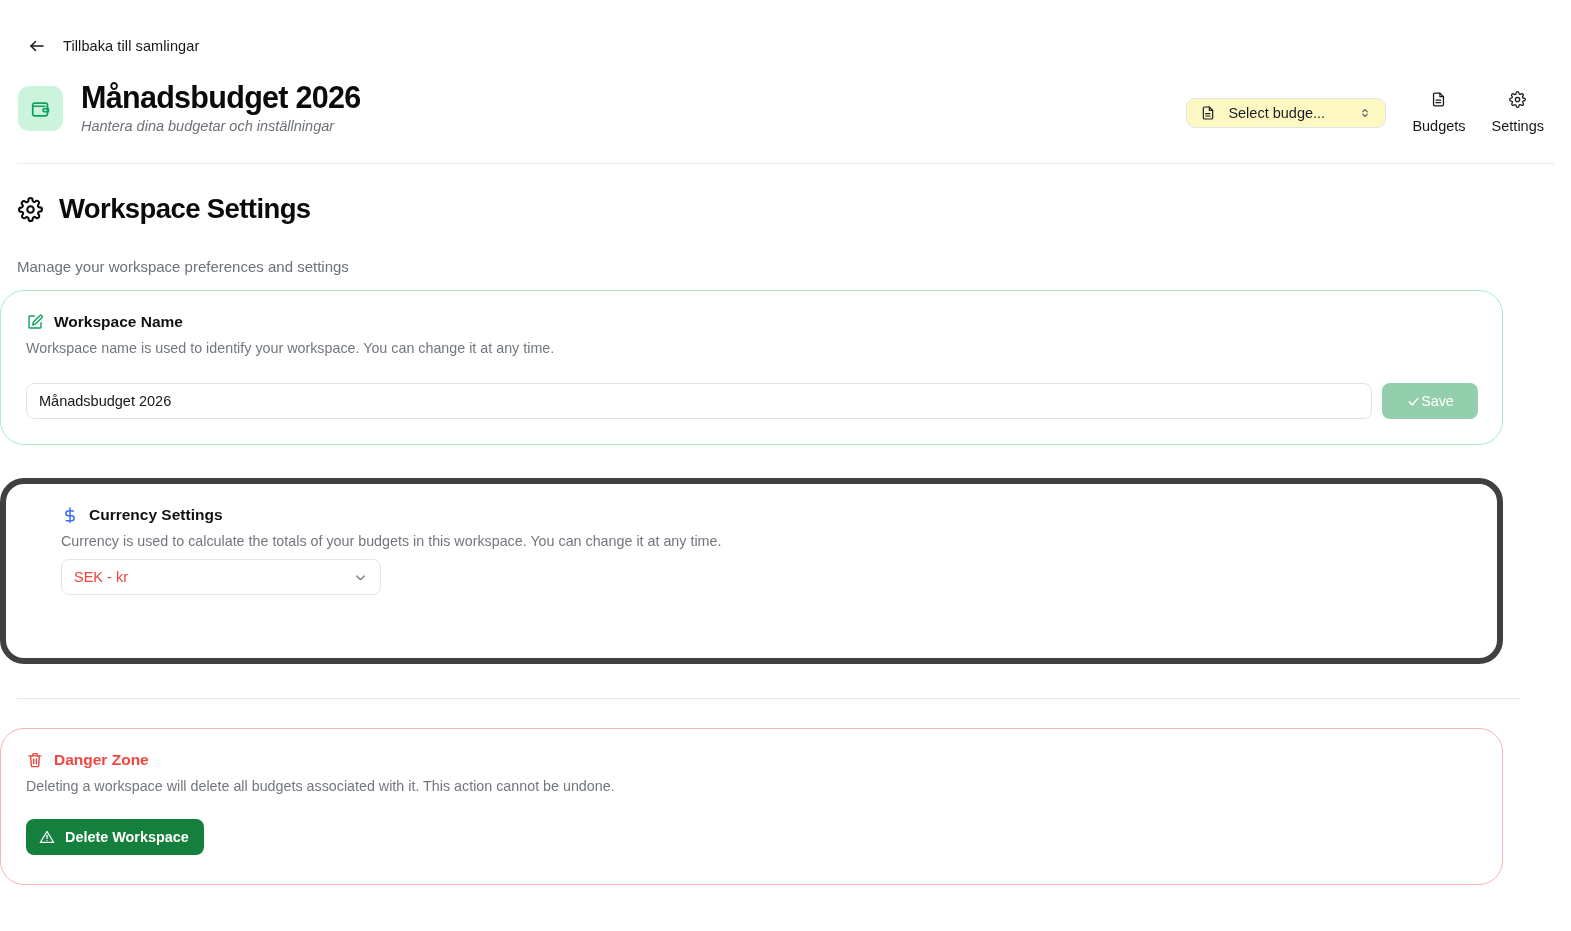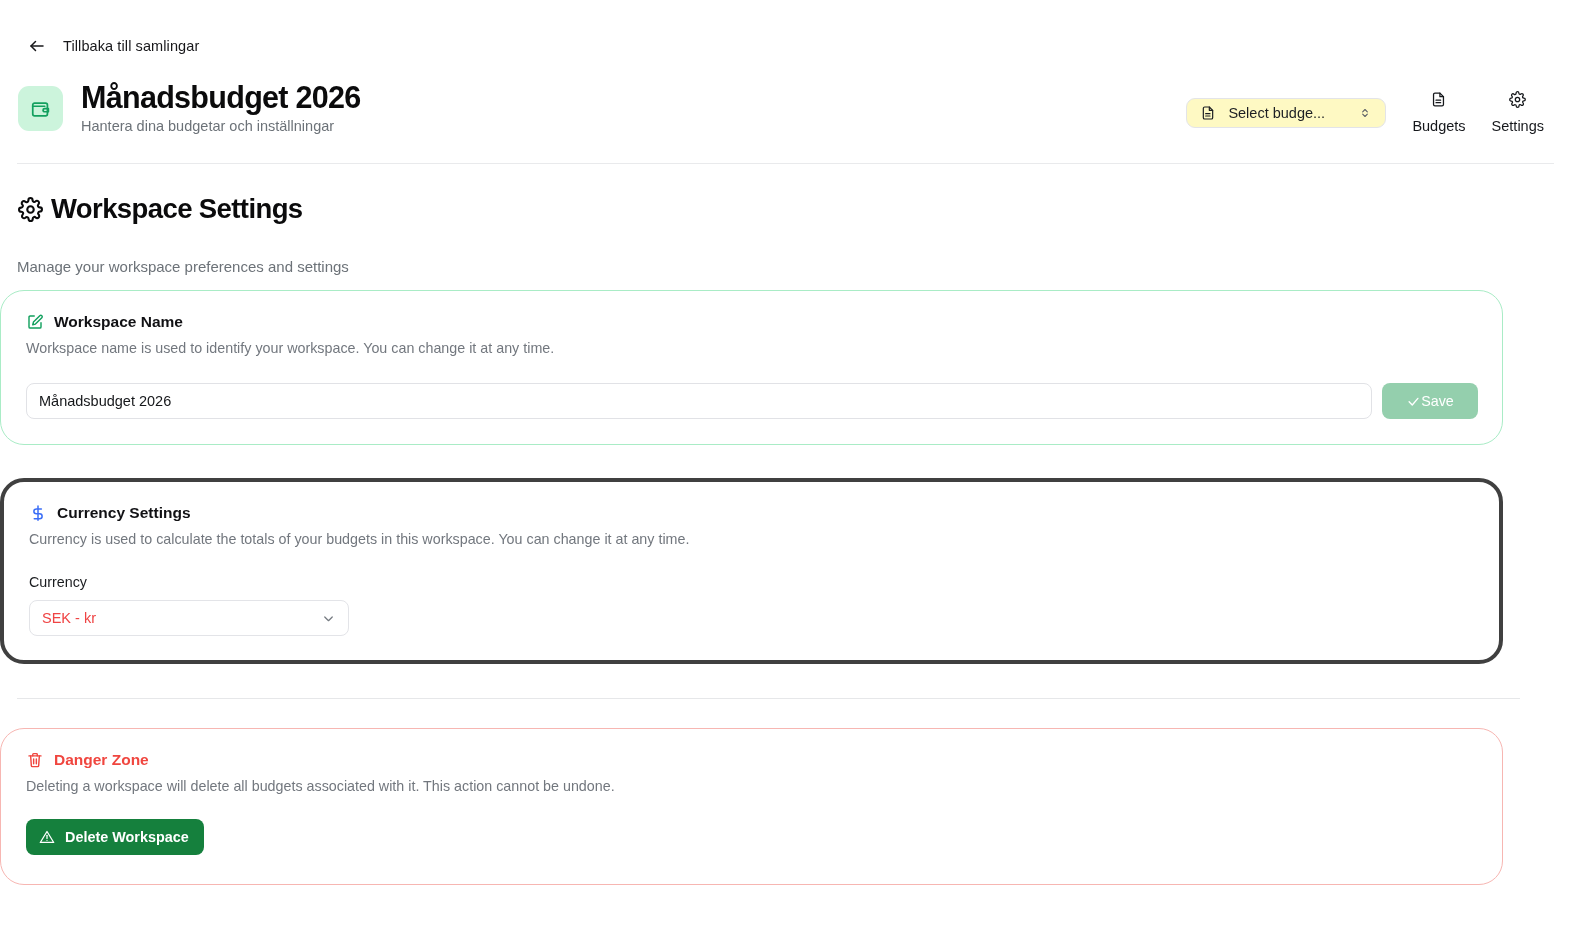--- a/index.html
+++ b/index.html
@@ -33,21 +33,21 @@
     width: 45px; height: 45px; border-radius: 11px;
     background: #ccf4dc; display: flex; align-items: center; justify-content: center;
     flex: 0 0 auto; margin-top: 6px;
   }
   .brand-text { display: flex; flex-direction: column; }
   .brand-title {
     font-size: 30.5px; font-weight: bold; letter-spacing: -0.7px;
     color: #0b0b0c; line-height: 1.12; white-space: nowrap;
   }
   .brand-sub {
-    font-size: 14.5px; color: #6c7278; margin-top: 4px; white-space: nowrap;
+    font-size: 14.5px; color: #6c7278; margin-top: 4px; white-space: nowrap; font-style: italic;
   }
 
   .topactions {
     position: absolute; right: 27px; top: 91px;
     display: flex; align-items: center; gap: 26px;
   }
   .budget-select {
     display: flex; align-items: center; gap: 12px;
     border: 1px solid #e3e4e8; border-radius: 9px;
     background: #fef9c3;
@@ -66,38 +66,38 @@
   .topbtn .tb-label { font-size: 14.5px; color: #16181c; white-space: nowrap; }
 
   .hr-head {
     position: absolute; left: 17px; top: 163px; width: 1537px; height: 1px;
     background: #e9eaec;
   }
 
   
   .sect-head {
     position: absolute; left: 18px; top: 193px;
-    display: flex; align-items: center; gap: 8px;
+    display: flex; align-items: center; gap: 16px;
   }
   .sect-title {
     font-size: 27.5px; font-weight: bold; letter-spacing: -0.6px; color: #0b0b0c;
     white-space: nowrap;
   }
   .sect-sub {
     position: absolute; left: 17px; top: 235px;
     font-size: 15px; color: #6c7278; white-space: nowrap; margin-top: 23px;
   }
 
   
   .card {
     position: absolute; left: 0; width: 1503px;
     background: #ffffff; border-radius: 24px;
   }
   .card-green { top: 290px; height: 155px; border: 1px solid #a9ecc6; }
-  .card-blue  { top: 478px; height: 186px; border: 4px solid #404040; }
+  .card-blue  { top: 478px; height: 186px; border: 6px solid #404040; padding-left: 30px; }
   .card-red   { top: 728px; height: 157px; border: 1px solid #f7b6b2; }
 
   .card-head {
     display: flex; align-items: center; gap: 10px;
     padding: 22px 0 0 25px;
   }
   .card-head .ch-title { font-size: 15.5px; font-weight: bold; color: #111114; }
   .ch-title.red { color: #f0463f; }
   .card-desc {
     padding: 9px 0 0 25px; font-size: 14.3px; color: #72777e;
@@ -262,21 +262,20 @@
     <div class="card-head">
       <span>
         <svg width="18" height="18" viewBox="0 0 24 24" fill="none" stroke="#3b6ef6" stroke-width="2" stroke-linecap="round" stroke-linejoin="round">
           <line x1="12" y1="2.5" x2="12" y2="21.5"></line>
           <path d="M16.5 6.5H9.8a3.3 3.3 0 0 0 0 6.6h4.4a3.3 3.3 0 0 1 0 6.6H7"></path>
         </svg>
       </span>
       <span class="ch-title">Currency Settings</span>
     </div>
     <div class="card-desc">Currency is used to calculate the totals of your budgets in this workspace. You can change it at any time.</div>
-    <div class="field-label">Currency</div>
     <div class="select-box">
       <span class="sel-val">SEK - kr</span>
       <span>
         <svg width="15" height="15" viewBox="0 0 24 24" fill="none" stroke="#767b82" stroke-width="2" stroke-linecap="round" stroke-linejoin="round">
           <polyline points="6,9.5 12,15.5 18,9.5"></polyline>
         </svg>
       </span>
     </div>
   </div>
 

